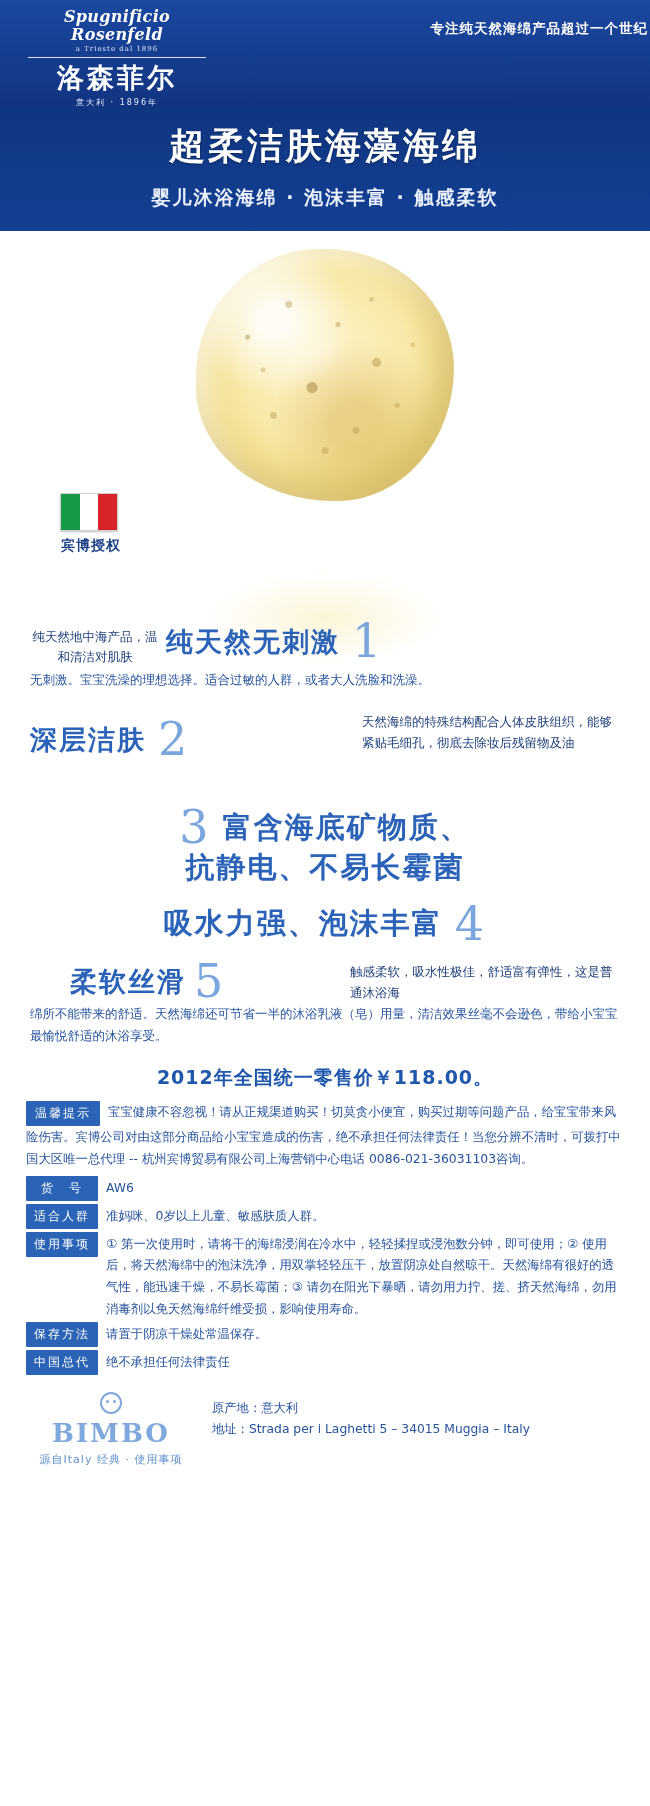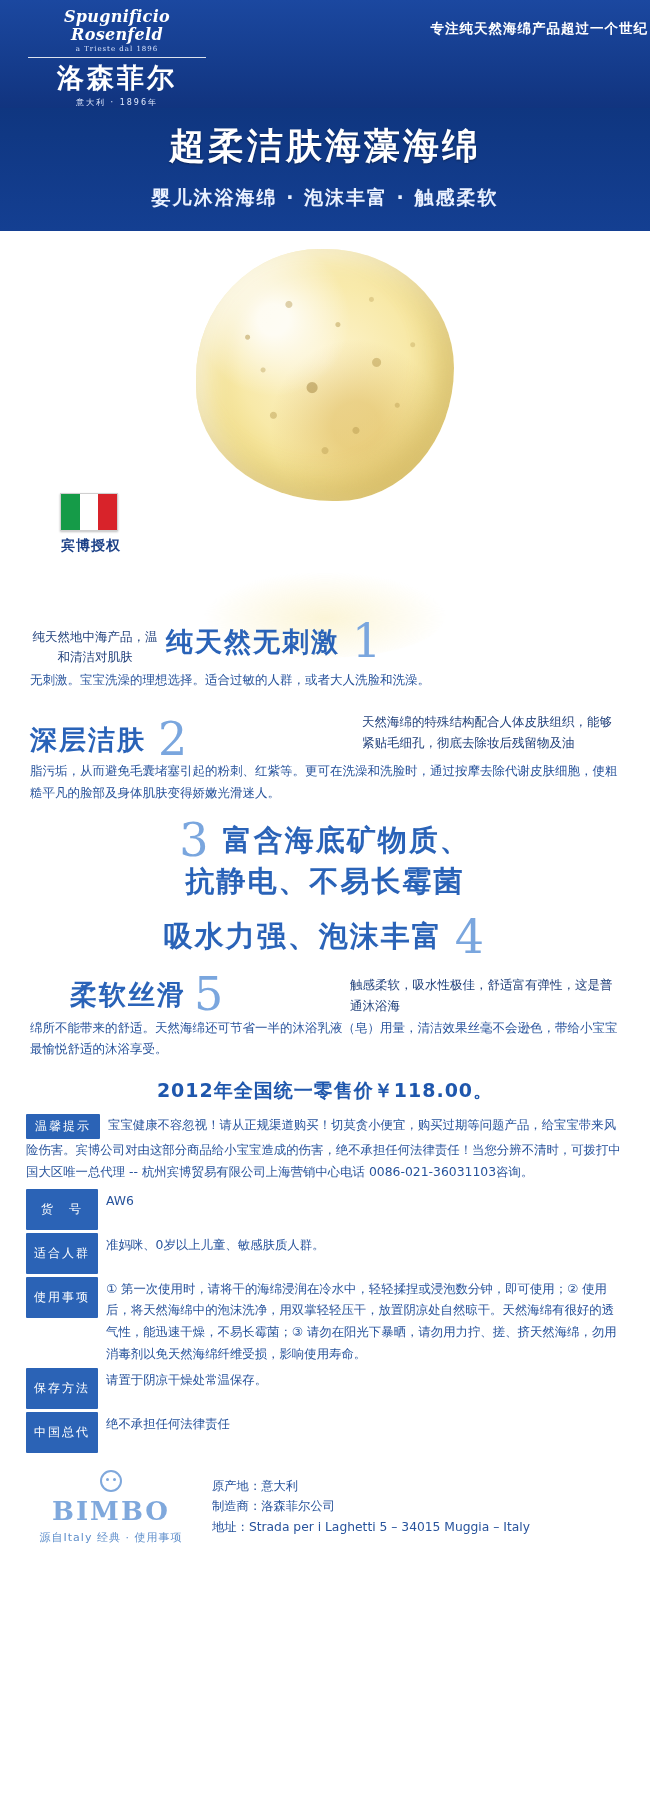--- a/index.html
+++ b/index.html
@@ -159,21 +159,21 @@
 
   
   .info { padding: 0 26px 4px 26px; font-size:12.4px; line-height:1.75; color:#27539c; }
   .pill {
     display:inline-block; background:#2b63b6; color:#ffffff; font-size:12px;
     padding:2px 9px; border-radius:1px; letter-spacing:2px; margin-right:8px;
     vertical-align:top;
   }
   .tip-row { margin-bottom:6px; }
   .row { display:flex; align-items:flex-start; margin-bottom:3px; }
-  .row .pill { flex:0 0 auto; width:72px; text-align:center; padding:10px 4px; }
+  .row .pill { flex:0 0 auto; width:72px; text-align:center; padding:2px 4px; }
   .row .val { flex:1 1 auto; padding-top:1px; }
 
   
   .footer {
     padding: 10px 26px 16px 26px; display:flex; gap:16px; align-items:flex-start;
     color:#27539c;
   }
   .bimbo { width:170px; text-align:center; }
   .bimbo-logo {
     font-family:"DejaVu Serif","Liberation Serif",serif;
@@ -238,21 +238,20 @@
       </div>
       <div class="feat-body tail">无刺激。宝宝洗澡的理想选择。适合过敏的人群，或者大人洗脸和洗澡。</div>
     </div>
 
     <div class="feat f2">
       <div class="feat-headline head">
         <span class="bigtext">深层洁肤</span>
         <span class="num">2</span>
       </div>
       <div class="lead">天然海绵的特殊结构配合人体皮肤组织，能够紧贴毛细孔，彻底去除妆后残留物及油</div>
-      <div class="feat-body tail">脂污垢，从而避免毛囊堵塞引起的粉刺、红紫等。更可在洗澡和洗脸时，通过按摩去除代谢皮肤细胞，使粗糙平凡的脸部及身体肌肤变得娇嫩光滑迷人。</div>
     </div>
 
     <div class="feat f3">
       <div class="feat-headline head">
         <span class="num">3</span>
         <span class="bigtext">富含海底矿物质、</span>
       </div>
       <div class="feat-headline head" style="justify-content:center;">
         <span class="bigtext">抗静电、不易长霉菌</span>
       </div>
@@ -308,18 +307,17 @@
   <div class="footer">
     <div class="bimbo">
       <div class="bimbo-logo">
         <span class="bimbo-face"></span>
         <span>BIMBO</span>
       </div>
       <div class="bimbo-sub">源自Italy 经典 · 使用事项</div>
     </div>
     <div class="foot-lines">
       <div>原产地：意大利</div>
-      <div>制造商：洛森菲尔公司</div>
       <div>地址：Strada per i Laghetti 5 – 34015 Muggia – Italy</div>
     </div>
   </div>
 
 </div>
 
 </body></html>

